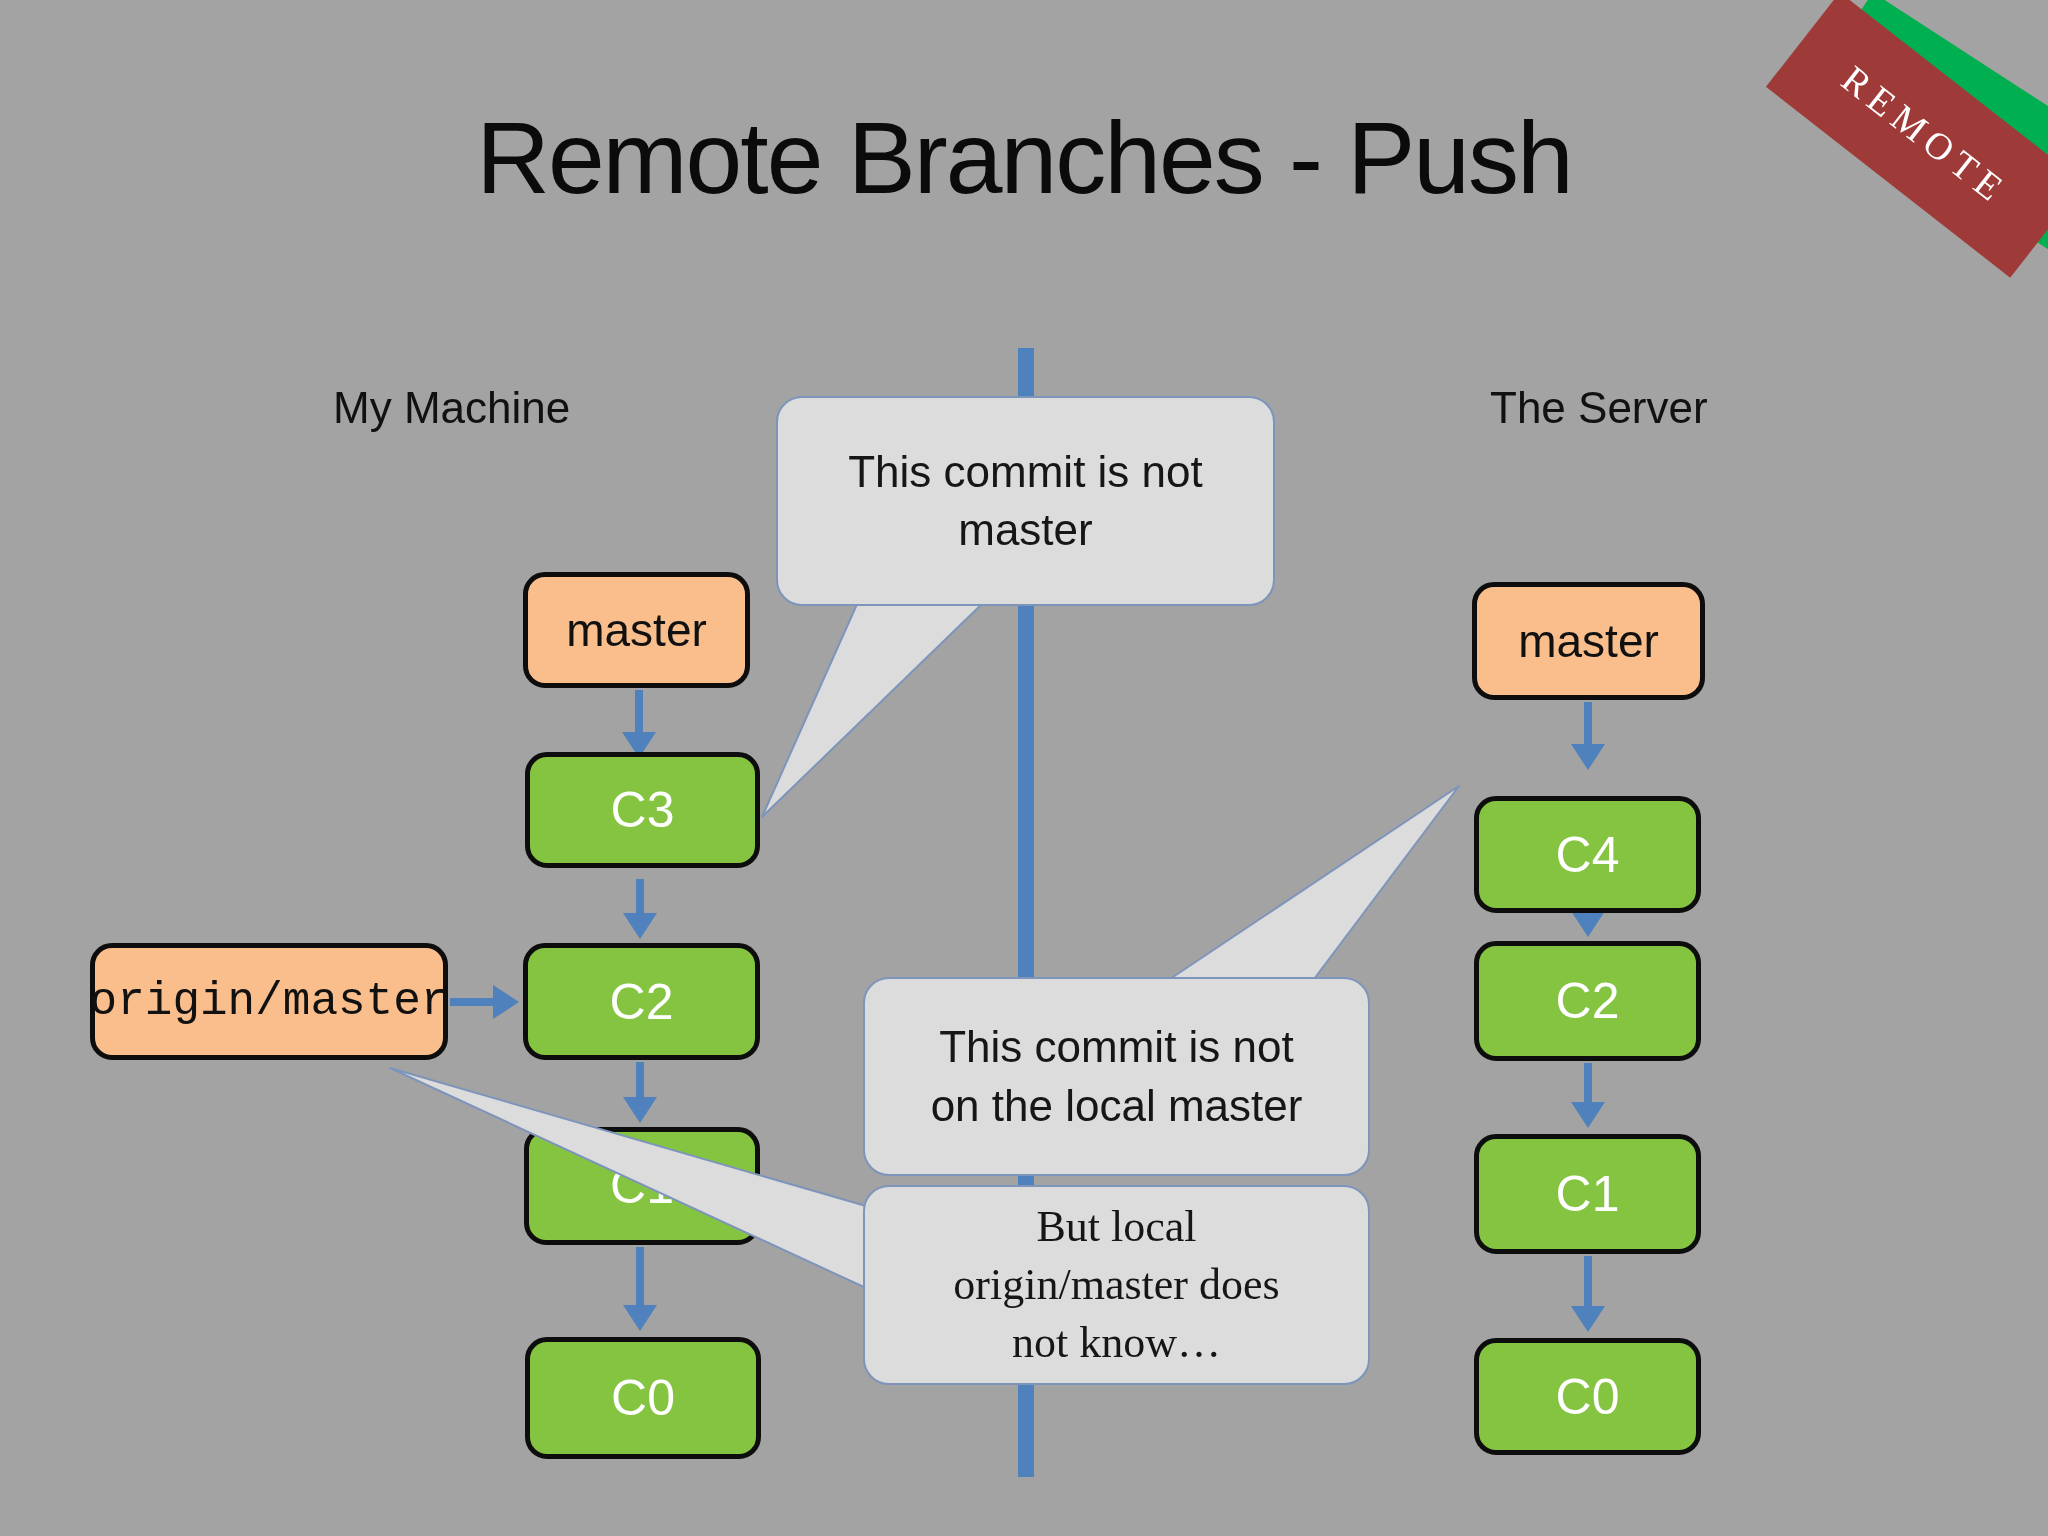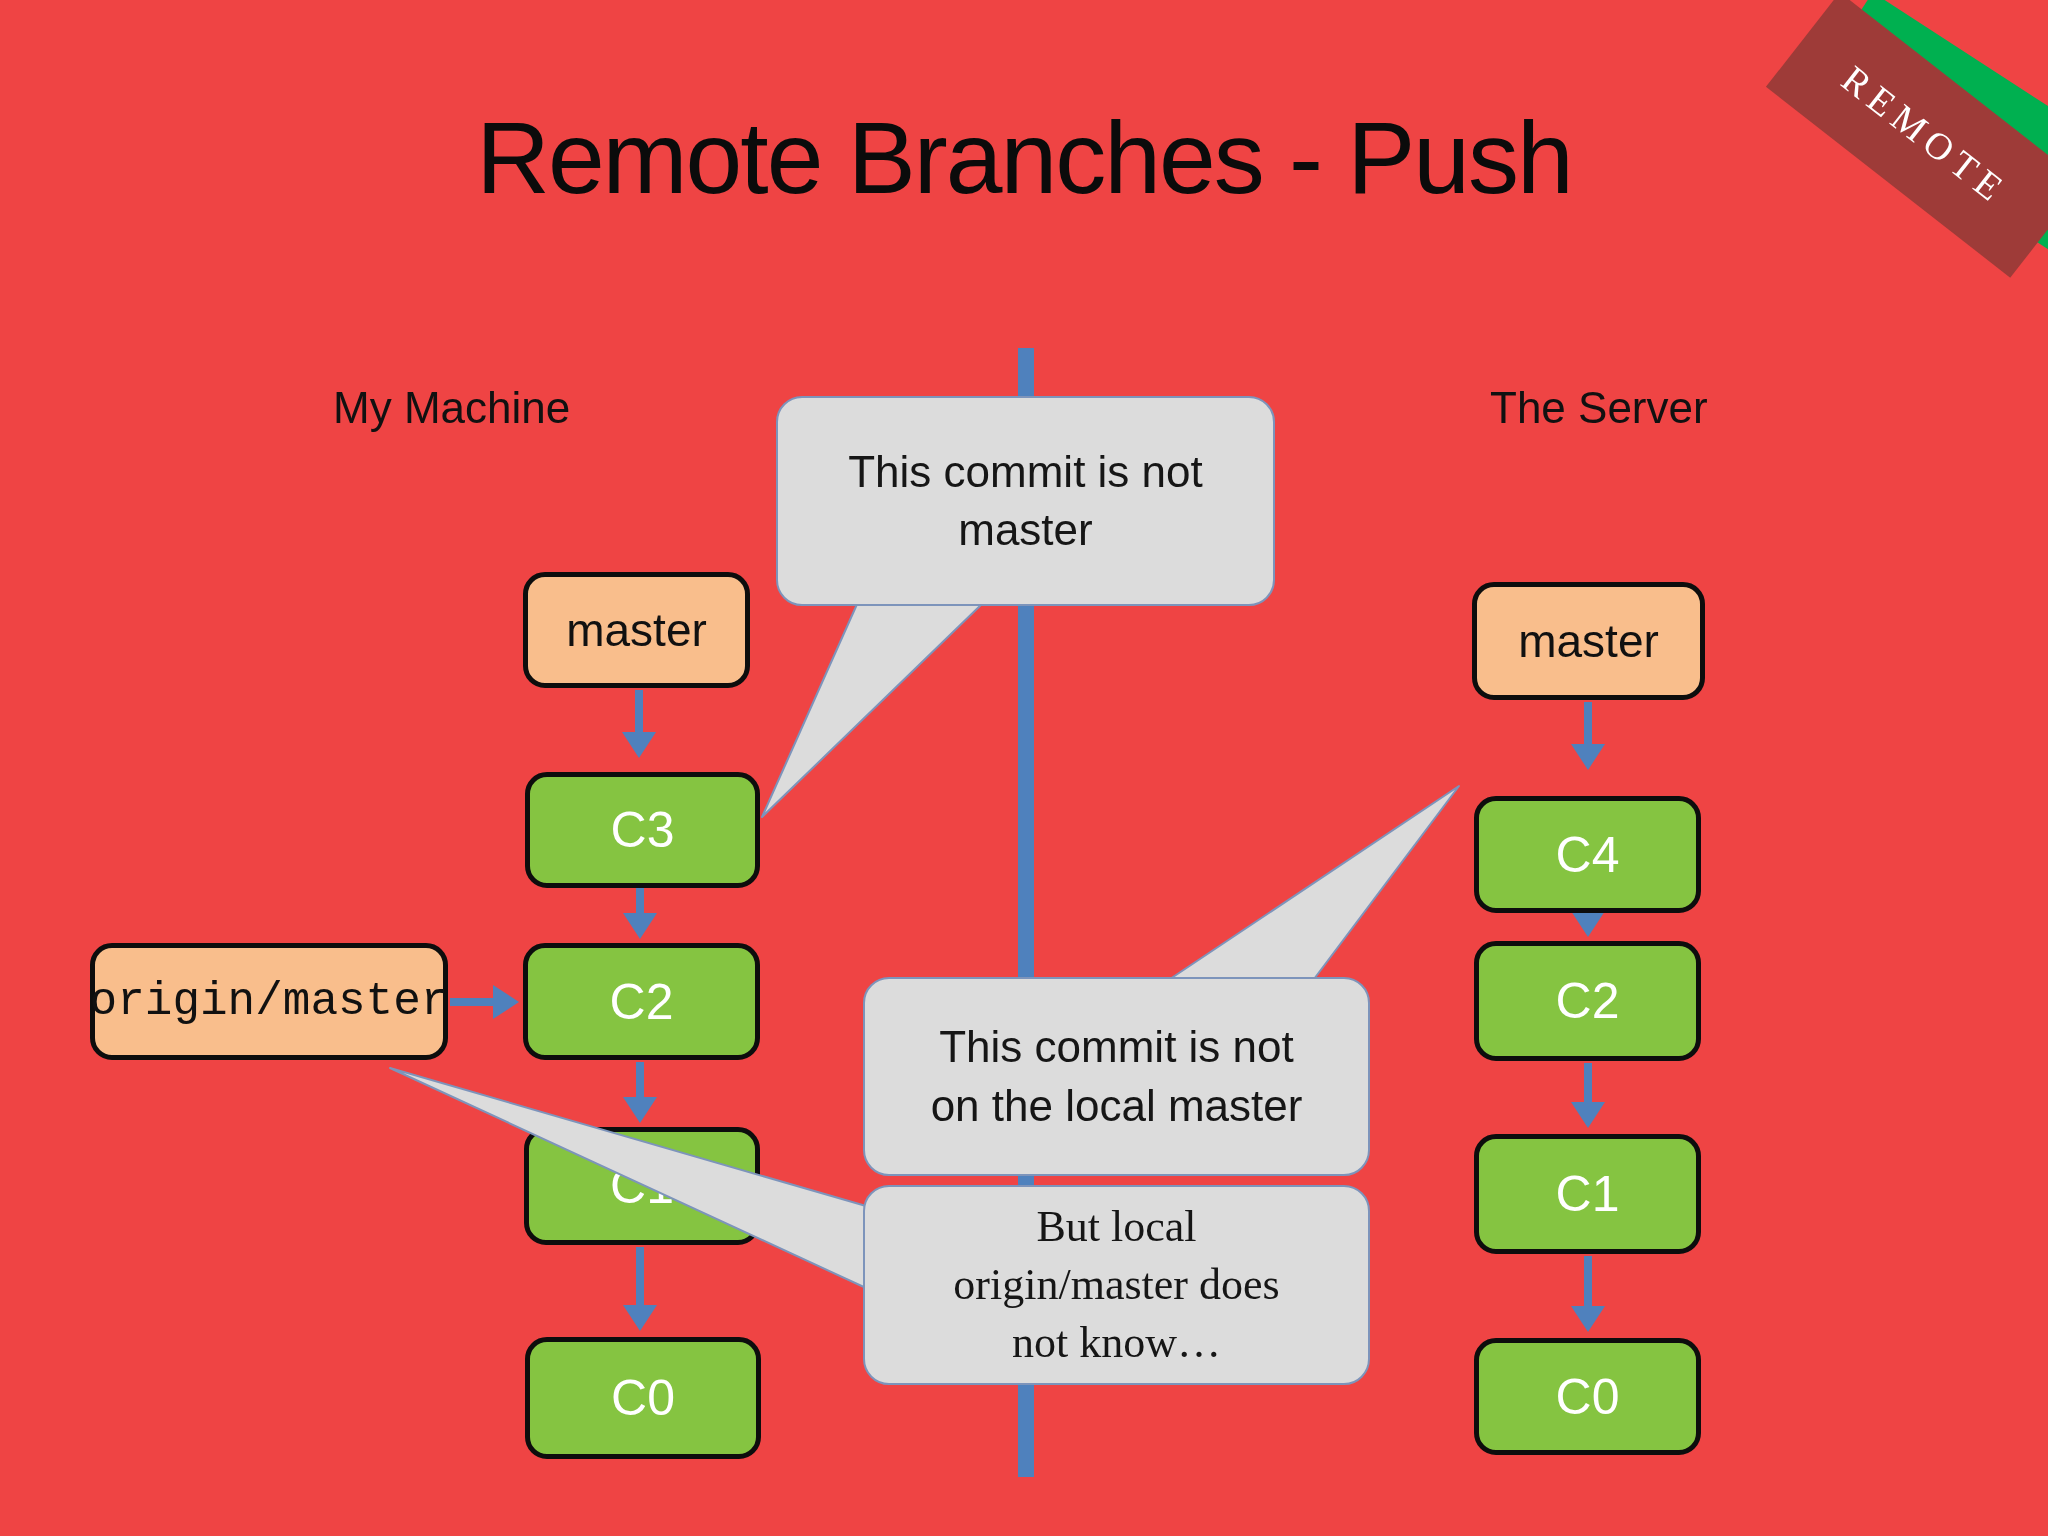--- a/index.html
+++ b/index.html
@@ -1,18 +1,18 @@
 <!DOCTYPE html>
 <html><head>
 <meta charset="utf-8">
 <style>
   html,body { margin:0; padding:0; background:#ffffff; }
   .stage {
     position:relative; width:2048px; height:1536px;
-    background:#ef4444; overflow:hidden;
+    background:#a3a3a3; overflow:hidden;
     font-family:"Liberation Sans", sans-serif;
   }
   .layer { position:absolute; left:0; top:0; width:2048px; height:1536px; }
   .title {
     position:absolute; left:0; top:100px; width:2048px;
     text-align:center; font-size:102px; color:#0b0b0b;
     letter-spacing:-2px; z-index:2;
   }
   .col-heading {
     position:absolute; font-size:44px; color:#111; z-index:2; white-space:nowrap;
@@ -100,21 +100,21 @@
       <line x1="1588" y1="1063" x2="1588" y2="1104" stroke-width="8"></line>
       <polygon points="1571,1102 1605,1102 1588,1128" stroke="none"></polygon>
     </g>
     <g stroke="#4F81BD" fill="#4F81BD">
       <line x1="1588" y1="1256" x2="1588" y2="1308" stroke-width="8"></line>
       <polygon points="1571,1306 1605,1306 1588,1332" stroke="none"></polygon>
     </g>
   </svg>
 
   <div class="box orange" style="left:523px; top:572px; width:227px; height:116px;">master</div>
-  <div class="box green" style="left:525px; top:772px; width:235px; height:116px;">C3</div>
+  <div class="box green" style="left:525px; top:752px; width:235px; height:116px;">C3</div>
   <div class="box green" style="left:523px; top:943px; width:237px; height:117px;">C2</div>
   <div class="box green" style="left:524px; top:1127px; width:236px; height:118px;">C1</div>
   <div class="box green" style="left:525px; top:1337px; width:236px; height:122px;">C0</div>
   <div class="box orange" style="left:90px; top:943px; width:358px; height:117px;font-family:Liberation Mono, monospace;">origin/master</div>
 
   <div class="box orange" style="left:1472px; top:582px; width:233px; height:118px;">master</div>
   <div class="box green" style="left:1474px; top:776px; width:227px; height:117px;margin-top:20px;">C4</div>
   <div class="box green" style="left:1474px; top:941px; width:227px; height:120px;">C2</div>
   <div class="box green" style="left:1474px; top:1134px; width:227px; height:120px;">C1</div>
   <div class="box green" style="left:1474px; top:1338px; width:227px; height:117px;">C0</div>

